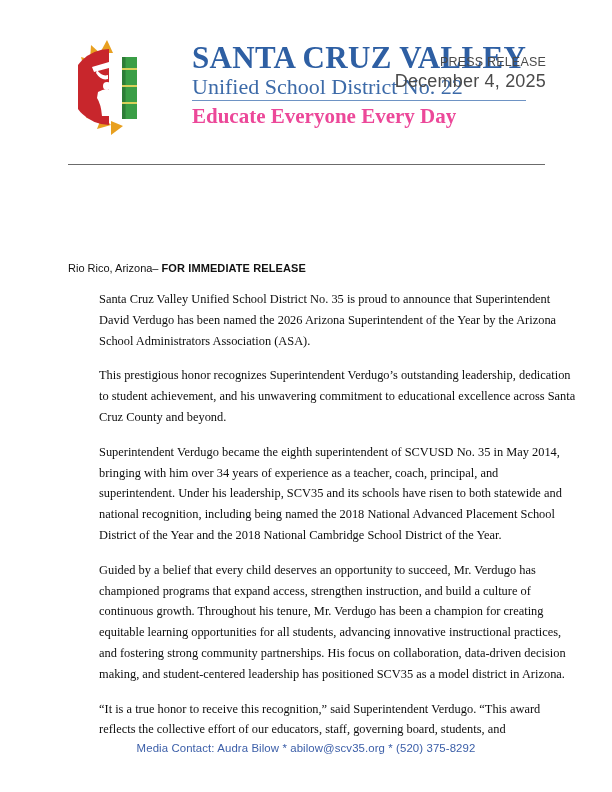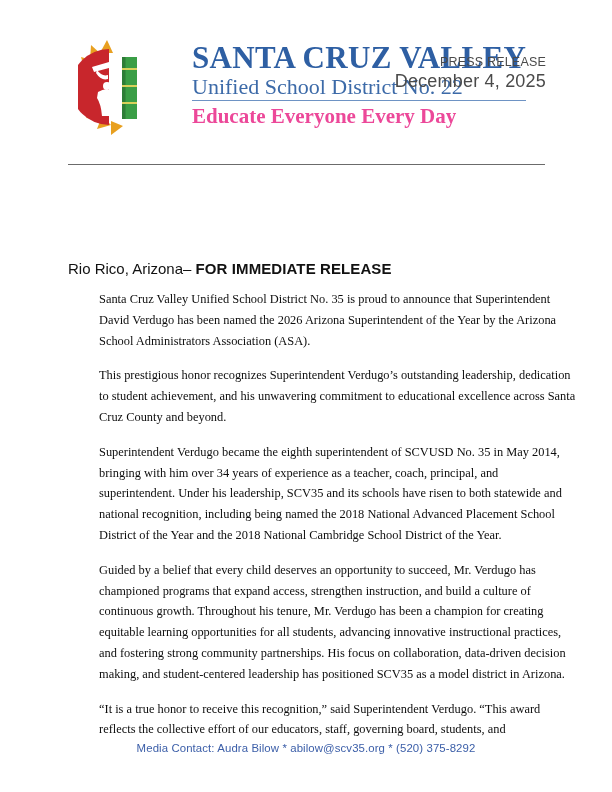--- a/index.html
+++ b/index.html
@@ -125,21 +125,21 @@
     line-height: 21.5px;
     color: #5578dd;
     letter-spacing: -0.1px;
   }
 
   
   .dateline {
     position: absolute;
     left: 68px;
     top: 261px;
-    font-size: 15px;
+    font-size: 11px;
     line-height: 15px;
     color: #111111;
   }
   .dateline .city { font-weight: normal; }
   .dateline .fir { font-weight: bold; letter-spacing: 0.1px; }
 
   
   .body-copy {
     position: absolute;
     left: 68px;

